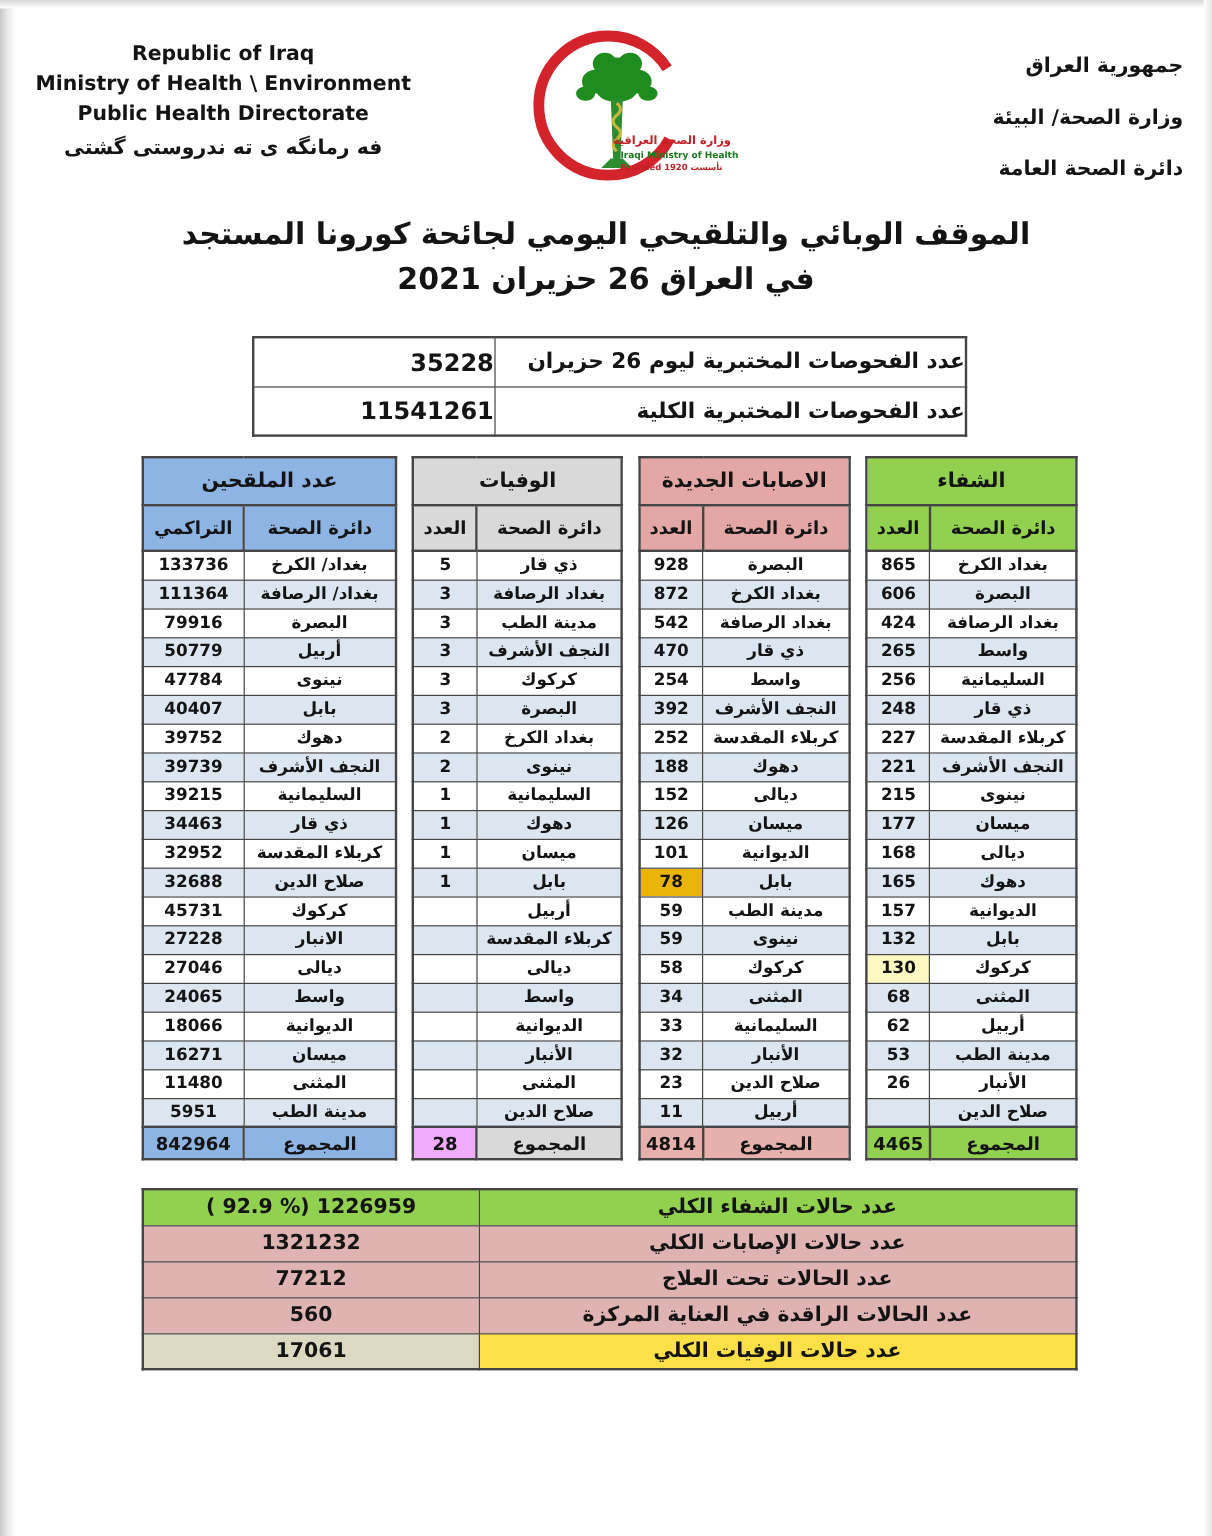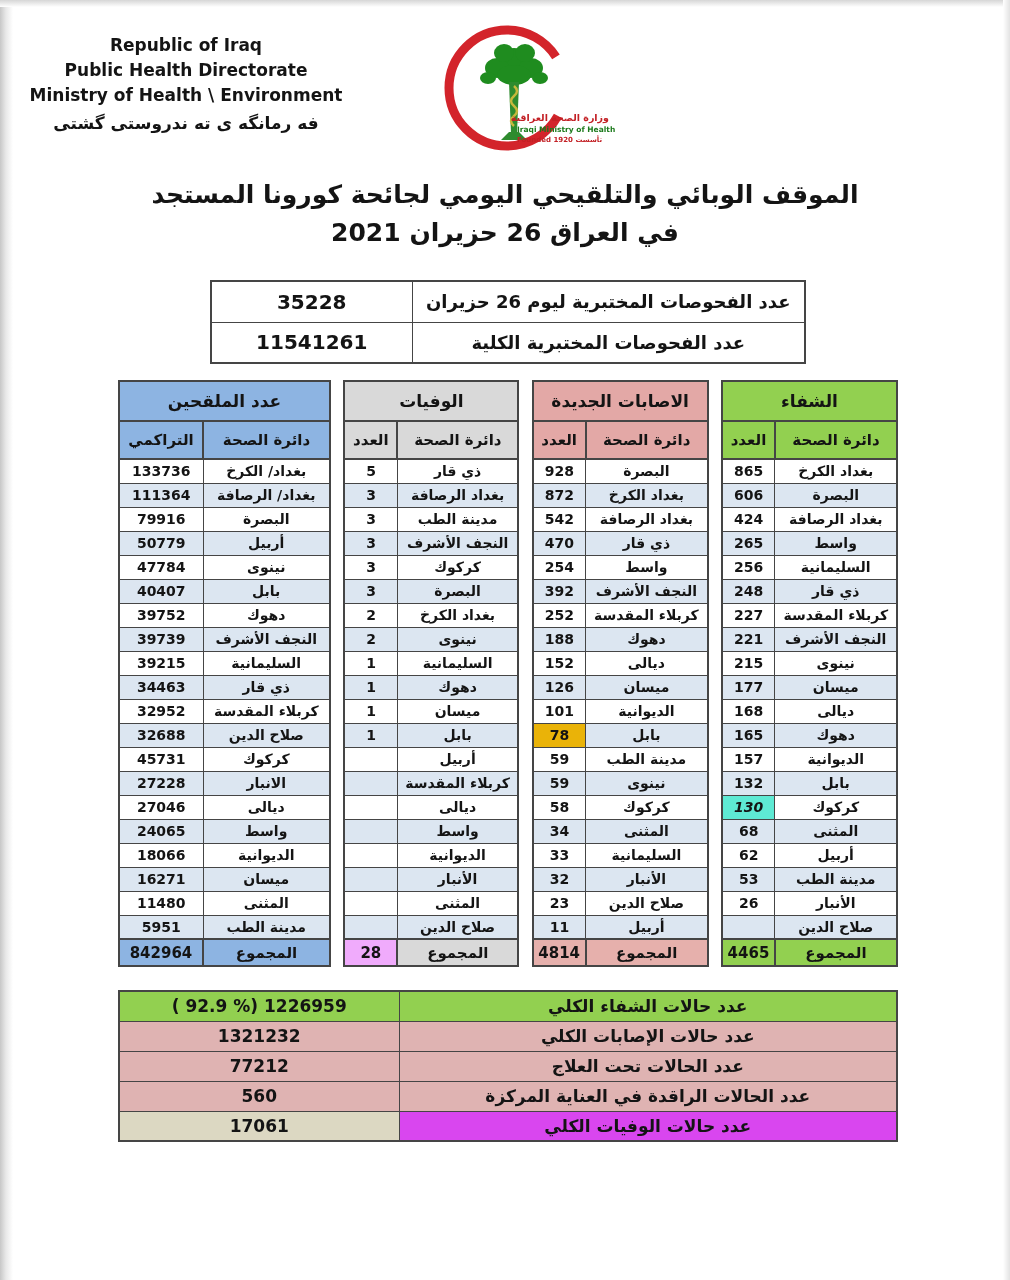--- a/index.html
+++ b/index.html
@@ -39,21 +39,21 @@
   
   .title { position:absolute; left:115px; top:176px; width:780px; text-align:center; direction:rtl; }
   .title div { font-size:25px; line-height:38px; }
 
   
   table { border-collapse:collapse; }
   td { border:1px solid #454545; text-align:center; vertical-align:middle; white-space:nowrap; overflow:hidden; }
 
   
   .tests-table { position:absolute; left:210px; top:280px; width:596px; border:2px solid #454545; background:#fff; }
-  .tests-table td { height:41px; }
+  .tests-table td { height:41px;text-align:right; }
   .tt-val   { width:201px; font-size:20px; }
   .tt-label { font-size:18px; direction:rtl; }
 
   
   .region-tables { position:absolute; left:118px; top:380px; width:780px;
                    display:flex; justify-content:space-between; align-items:flex-start; }
   .region-table { border:2px solid #454545; background:#fff; }
   .rt-vaccinated { width:213px; }  .rt-vaccinated .rt-val { width:84px; }
   .rt-deaths     { width:176px; }  .rt-deaths .rt-val     { width:53px; }
   .rt-infections { width:177px; }  .rt-infections .rt-val { width:53px; }
@@ -74,22 +74,22 @@
 <body>
 
 <div class="page">
 
   <div class="edge-left"></div>
   <div class="edge-top"></div>
   <div class="edge-right"></div>
 
   <div class="header-left">
     <div class="en">Republic of Iraq</div>
+    <div class="en">Ministry of Health \ Environment</div>
     <div class="en">Public Health Directorate</div>
-    <div class="en">Ministry of Health \ Environment</div>
     <div class="ku">فه رمانگه ى ته ندروستى گشتى</div>
   </div>
 
   <div class="logo-box">
     <svg width="155" height="150" viewBox="0 0 155 150" aria-hidden="true">
       <circle cx="68" cy="72" r="58" fill="none" stroke="#d3242b" stroke-width="9" pathLength="100" stroke-dasharray="83 17" stroke-dashoffset="-8"></circle>
       <g fill="#1f8c1f">
         <ellipse cx="75" cy="44" rx="15" ry="12"></ellipse>
         <ellipse cx="58" cy="52" rx="12" ry="10"></ellipse>
         <ellipse cx="92" cy="52" rx="12" ry="10"></ellipse>
@@ -103,20 +103,25 @@
       <path d="M75 70 q6 5 0 10 q-6 5 0 10 q6 5 0 10 q-6 5 0 10" fill="none" stroke="#c8b83c" stroke-width="2.5"></path>
       <path d="M62 124 L88 124 L80 116 L70 116 Z" fill="#2e8b2e"></path>
     </svg>
     <div class="logo-text">
       <div class="l1">وزارة الصحة العراقية</div>
       <div class="l2">Iraqi Ministry of Health</div>
       <div class="l3">Founded 1920 تأسست</div>
     </div>
   </div>
 
+  <div class="header-right">
+    <div>جمهورية العراق</div>
+    <div>وزارة الصحة/ البيئة</div>
+    <div>دائرة الصحة العامة</div>
+  </div>
 
   <div class="title">
     <div>الموقف الوبائي والتلقيحي اليومي لجائحة كورونا المستجد</div>
     <div>في العراق 26  حزيران 2021</div>
   </div>
 
   <table class="tests-table">
     <tbody>
         <tr>
           <td class="tt-val">35228</td>
@@ -474,21 +479,21 @@
           </tr>
           <tr class="rt-row">
             <td class="rt-val" style="background: rgb(255, 255, 255);">157</td>
             <td class="rt-dist" style="background: rgb(255, 255, 255);">الديوانية</td>
           </tr>
           <tr class="rt-row">
             <td class="rt-val" style="background: rgb(220, 230, 241);">132</td>
             <td class="rt-dist" style="background: rgb(220, 230, 241);">بابل</td>
           </tr>
           <tr class="rt-row">
-            <td class="rt-val" style="background: #5eead4; font-style: italic;">130</td>
+            <td class="rt-val" style="background: #fef9c3;">130</td>
             <td class="rt-dist" style="background: rgb(255, 255, 255);">كركوك</td>
           </tr>
           <tr class="rt-row">
             <td class="rt-val" style="background: rgb(220, 230, 241);">68</td>
             <td class="rt-dist" style="background: rgb(220, 230, 241);">المثنى</td>
           </tr>
           <tr class="rt-row">
             <td class="rt-val" style="background: rgb(255, 255, 255);">62</td>
             <td class="rt-dist" style="background: rgb(255, 255, 255);">أربيل</td>
           </tr>
@@ -525,18 +530,18 @@
         <tr>
           <td class="sum-val" style="background: rgb(223, 179, 178);">77212</td>
           <td class="sum-label" style="background: rgb(223, 179, 178);">عدد الحالات تحت العلاج</td>
         </tr>
         <tr>
           <td class="sum-val" style="background: rgb(223, 179, 178);">560</td>
           <td class="sum-label" style="background: rgb(223, 179, 178);">عدد الحالات الراقدة في العناية المركزة</td>
         </tr>
         <tr>
           <td class="sum-val" style="background: rgb(220, 216, 194);">17061</td>
-          <td class="sum-label" style="background: #d946ef;">عدد حالات الوفيات الكلي</td>
+          <td class="sum-label" style="background: #fde047;">عدد حالات الوفيات الكلي</td>
         </tr>
       </tbody>
   </table>
 
 </div>
 
 </body></html>

